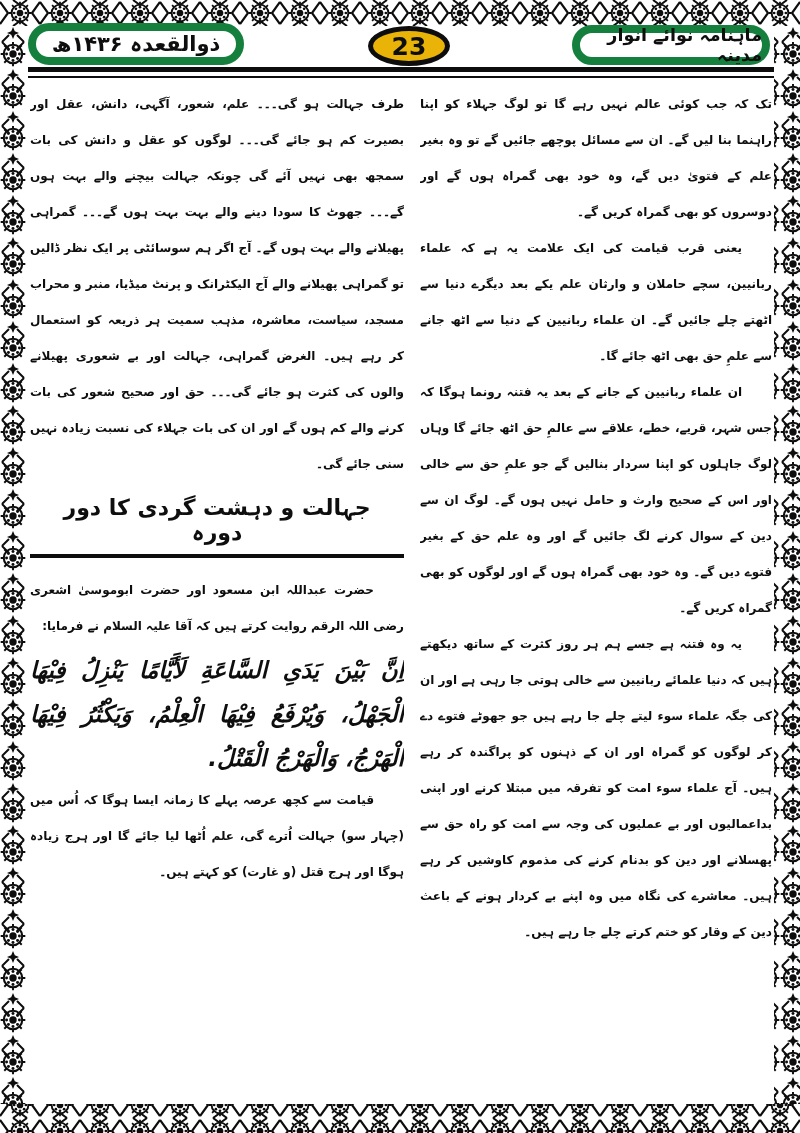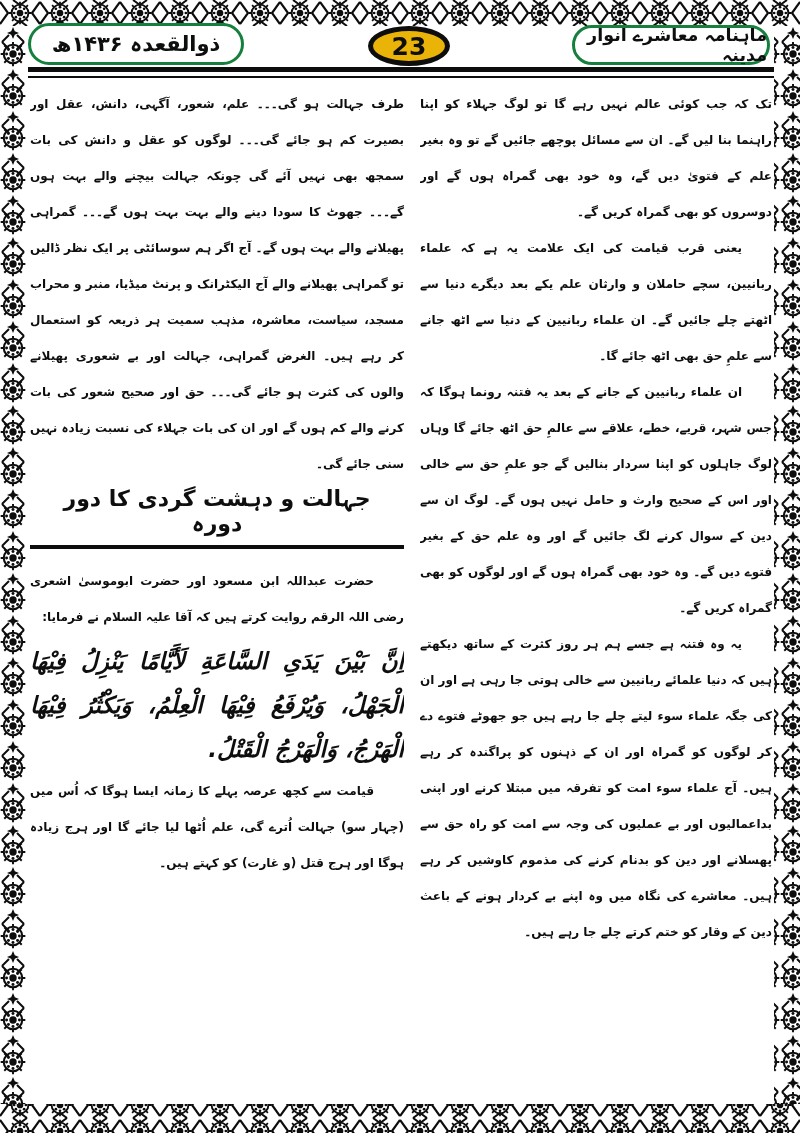--- a/index.html
+++ b/index.html
@@ -14,21 +14,21 @@
     width: 800px; height: 1133px;
     background: #ffffff;
     color: #0e0e0e;
   }
   .orn { position: absolute; left: 0; top: 0; pointer-events: none; }
 
   
   .pill {
     position: absolute;
     box-sizing: border-box;
-    border: 3px solid #15803d;
+    border: 8px solid #15803d;
     border-radius: 24px;
     background: #ffffff;
     display: flex; align-items: center; justify-content: center;
     font-weight: 700;
     direction: rtl;
     z-index: 3;
   }
   .pill-date  { top: 23px; left: 28px;  width: 216px; height: 42px; font-size: 21px; }
   .pill-title { top: 25px; right: 30px; width: 198px; height: 40px; font-size: 17.5px; }
   .page-num {
@@ -68,21 +68,21 @@
     margin: 0;
     font-size: 12px;
     line-height: 36px;
     font-weight: 700;
     text-align: justify;
     direction: rtl;
   }
   .indent { text-indent: 30px; }
 
   .heading {
-    margin: 4px 0 14px;
+    margin: 13px 0 14px;
     text-align: center;
     font-size: 22px;
     font-weight: 700;
     direction: rtl;
   }
   .heading-text {
     display: inline-block;
     padding: 0 8px 9px;
     border-bottom: 4px solid #0d0d0d;
   }
@@ -145,21 +145,21 @@
       </pattern>
     </defs>
     <rect x="0" y="0" width="800" height="26" fill="url(#ornH)"></rect>
     <rect x="0" y="1104" width="800" height="29" fill="url(#ornH)"></rect>
     <rect x="0" y="26" width="26" height="1078" fill="url(#ornV)"></rect>
     <rect x="774" y="26" width="26" height="1078" fill="url(#ornV)"></rect>
   </svg>
 
   <div class="pill pill-date">ذوالقعدہ ۱۴۳۶ھ</div>
   <div class="page-num">23</div>
-  <div class="pill pill-title">ماہنامہ معاشرے انوار مدینہ</div>
+  <div class="pill pill-title">ماہنامہ نوائے انوار مدینہ</div>
   <div class="double-rule"></div>
 
   <main class="body">
 
     <section class="col col-right">
       <p class="para">تک کہ جب کوئی عالم نہیں رہے گا تو لوگ جہلاء کو اپنا راہنما بنا لیں گے۔ ان سے مسائل پوچھے جائیں گے تو وہ بغیر علم کے فتویٰ دیں گے، وہ خود بھی گمراہ ہوں گے اور دوسروں کو بھی گمراہ کریں گے۔</p>
       <p class="para indent">یعنی قرب قیامت کی ایک علامت یہ ہے کہ علماء ربانیین، سچے حاملان و وارثان علم یکے بعد دیگرے دنیا سے اٹھتے چلے جائیں گے۔ ان علماء ربانیین کے دنیا سے اٹھ جانے سے علمِ حق بھی اٹھ جائے گا۔</p>
       <p class="para indent">ان علماء ربانیین کے جانے کے بعد یہ فتنہ رونما ہوگا کہ جس شہر، قریے، خطے، علاقے سے عالمِ حق اٹھ جائے گا وہاں لوگ جاہلوں کو اپنا سردار بنالیں گے جو علمِ حق سے خالی اور اس کے صحیح وارث و حامل نہیں ہوں گے۔ لوگ ان سے دین کے سوال کرنے لگ جائیں گے اور وہ علم حق کے بغیر فتوے دیں گے۔ وہ خود بھی گمراہ ہوں گے اور لوگوں کو بھی گمراہ کریں گے۔</p>
       <p class="para indent">یہ وہ فتنہ ہے جسے ہم ہر روز کثرت کے ساتھ دیکھتے ہیں کہ دنیا علمائے ربانیین سے خالی ہوتی جا رہی ہے اور ان کی جگہ علماء سوء لیتے چلے جا رہے ہیں جو جھوٹے فتوے دے کر لوگوں کو گمراہ اور ان کے ذہنوں کو پراگندہ کر رہے ہیں۔ آج علماء سوء امت کو تفرقہ میں مبتلا کرنے اور اپنی بداعمالیوں اور بے عملیوں کی وجہ سے امت کو راہ حق سے پھسلانے اور دین کو بدنام کرنے کی مذموم کاوشیں کر رہے ہیں۔ معاشرے کی نگاہ میں وہ اپنے بے کردار ہونے کے باعث دین کے وقار کو ختم کرتے چلے جا رہے ہیں۔</p>
 

